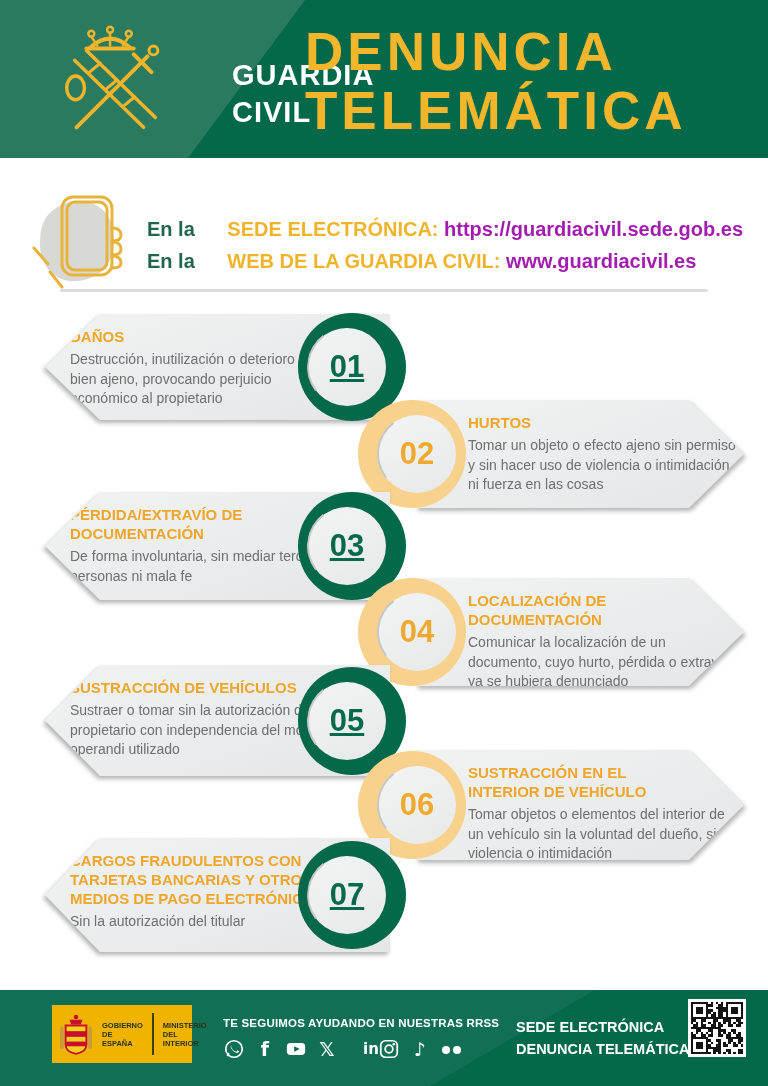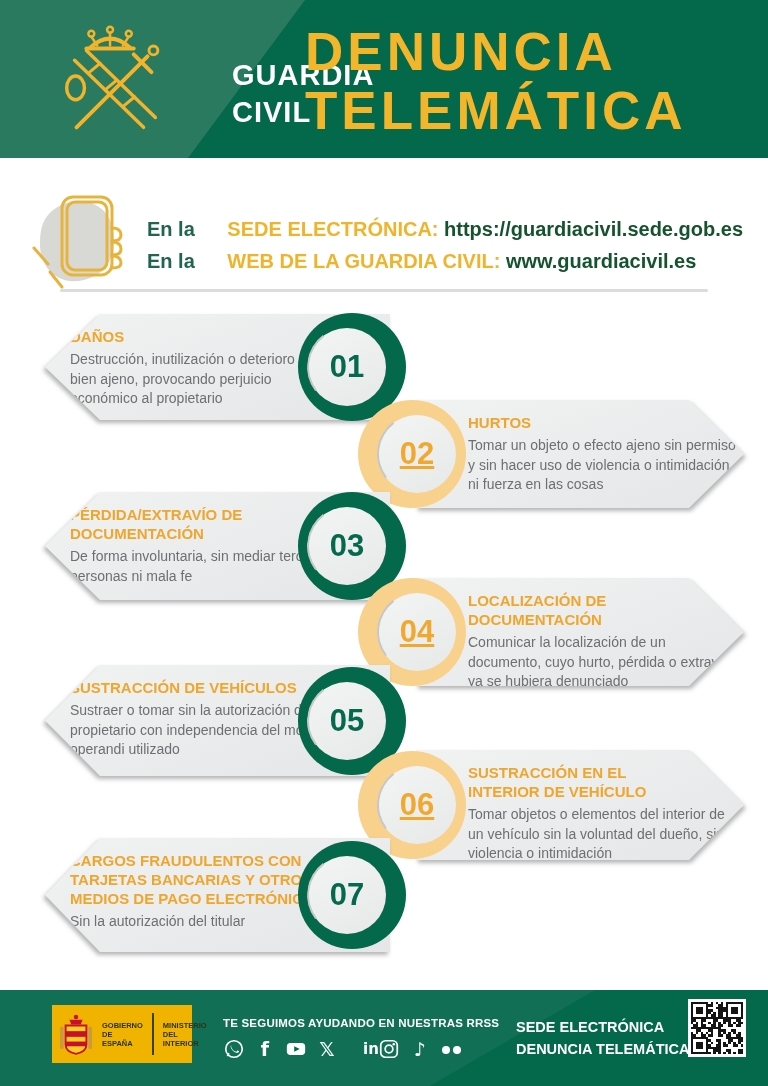--- a/index.html
+++ b/index.html
@@ -14,21 +14,21 @@
   .org-name{position:absolute;left:232px;top:57px;color:#fff;font-weight:700;
         font-size:29px;line-height:37px;letter-spacing:1px;}
   .main-title{position:absolute;left:305px;top:22px;color:#F3B62A;font-weight:700;
         font-size:53px;line-height:59px;letter-spacing:4px;}
 
   
   .phone-art{position:absolute;left:26px;top:192px;width:112px;height:100px;}
   .contact{position:absolute;left:147px;top:213px;font-size:20px;line-height:32px;}
   .contact .pre{color:#20654F;font-weight:600;}
   .contact .lab{color:#EFB42C;font-weight:700;margin-left:27px;}
-  .contact .val{color:#14532d;font-weight:700;}
+  .contact .val{color:#a21caf;font-weight:700;}
   .divider{position:absolute;left:60px;top:289px;width:648px;height:3px;background:#DBDCDD;border-radius:2px;}
 
   
   .card{position:absolute;}
   .card.left{left:45px;width:368px;}
   .card.right{left:358px;width:370px;}
   .c1{top:314px;height:106px}.c2{top:400px;height:108px}.c3{top:492px;height:108px}
   .c4{top:578px;height:108px}.c5{top:665px;height:111px}.c6{top:750px;height:110px}
   .c7{top:838px;height:114px}
 
@@ -53,22 +53,22 @@
   .accent-green .badge-ring{background:#04684A;}
   .accent-gold .badge-ring{background:#F8D18D;}
   .badge-inner{position:absolute;top:15px;width:78px;height:78px;border-radius:50%;
         background:linear-gradient(150deg,#f3f4f4,#e7e8e8);
         display:flex;align-items:center;justify-content:center;}
   .left .badge-inner{left:10px;}
   .right .badge-inner{left:20px;}
   .badge-inner::before{content:"";position:absolute;inset:-1px;border-radius:50%;
         border:2px solid transparent;border-left-color:#c6c7c8;transform:rotate(8deg);}
   .badge-num{font-size:31px;font-weight:700;}
-  .accent-green .badge-num{color:#056A4D;}
-  .accent-gold .badge-num{color:#F0A92E;text-decoration:underline;}
+  .accent-green .badge-num{color:#056A4D;text-decoration:underline;}
+  .accent-gold .badge-num{color:#F0A92E;}
 
   
   .footer{position:absolute;left:0;top:990px;width:768px;height:96px;background:#04684B;}
   .footer .diag{position:absolute;inset:0;background:rgba(255,255,255,.05);
         clip-path:polygon(0 0,595px 0,430px 100%,0 100%);}
   .gov-logo{position:absolute;left:52px;top:15px;width:140px;height:58px;background:#F0B400;
         display:flex;align-items:center;}
   .gov-arms{width:34px;height:42px;margin-left:7px;flex:0 0 auto;}
   .gov-text{color:#2B3317;font-size:7.5px;font-weight:700;line-height:9px;padding:0 9px;white-space:pre-line;}
   .gov-sep{width:2px;height:42px;background:#39410f;flex:0 0 auto;}

